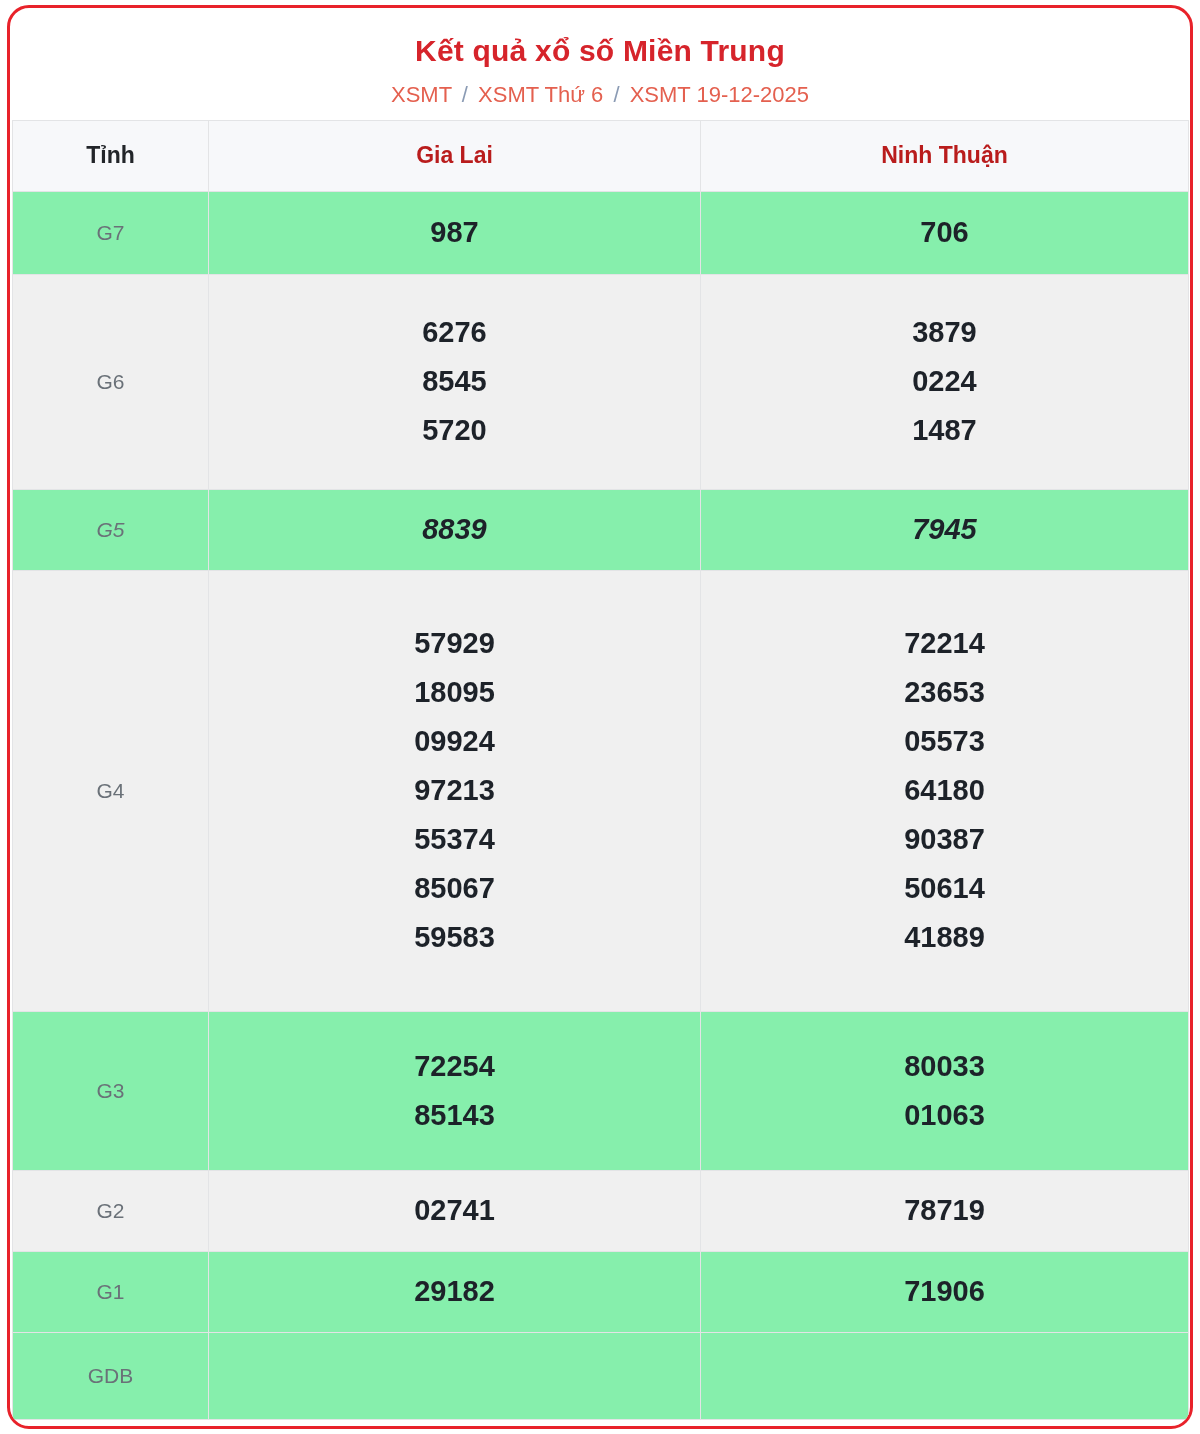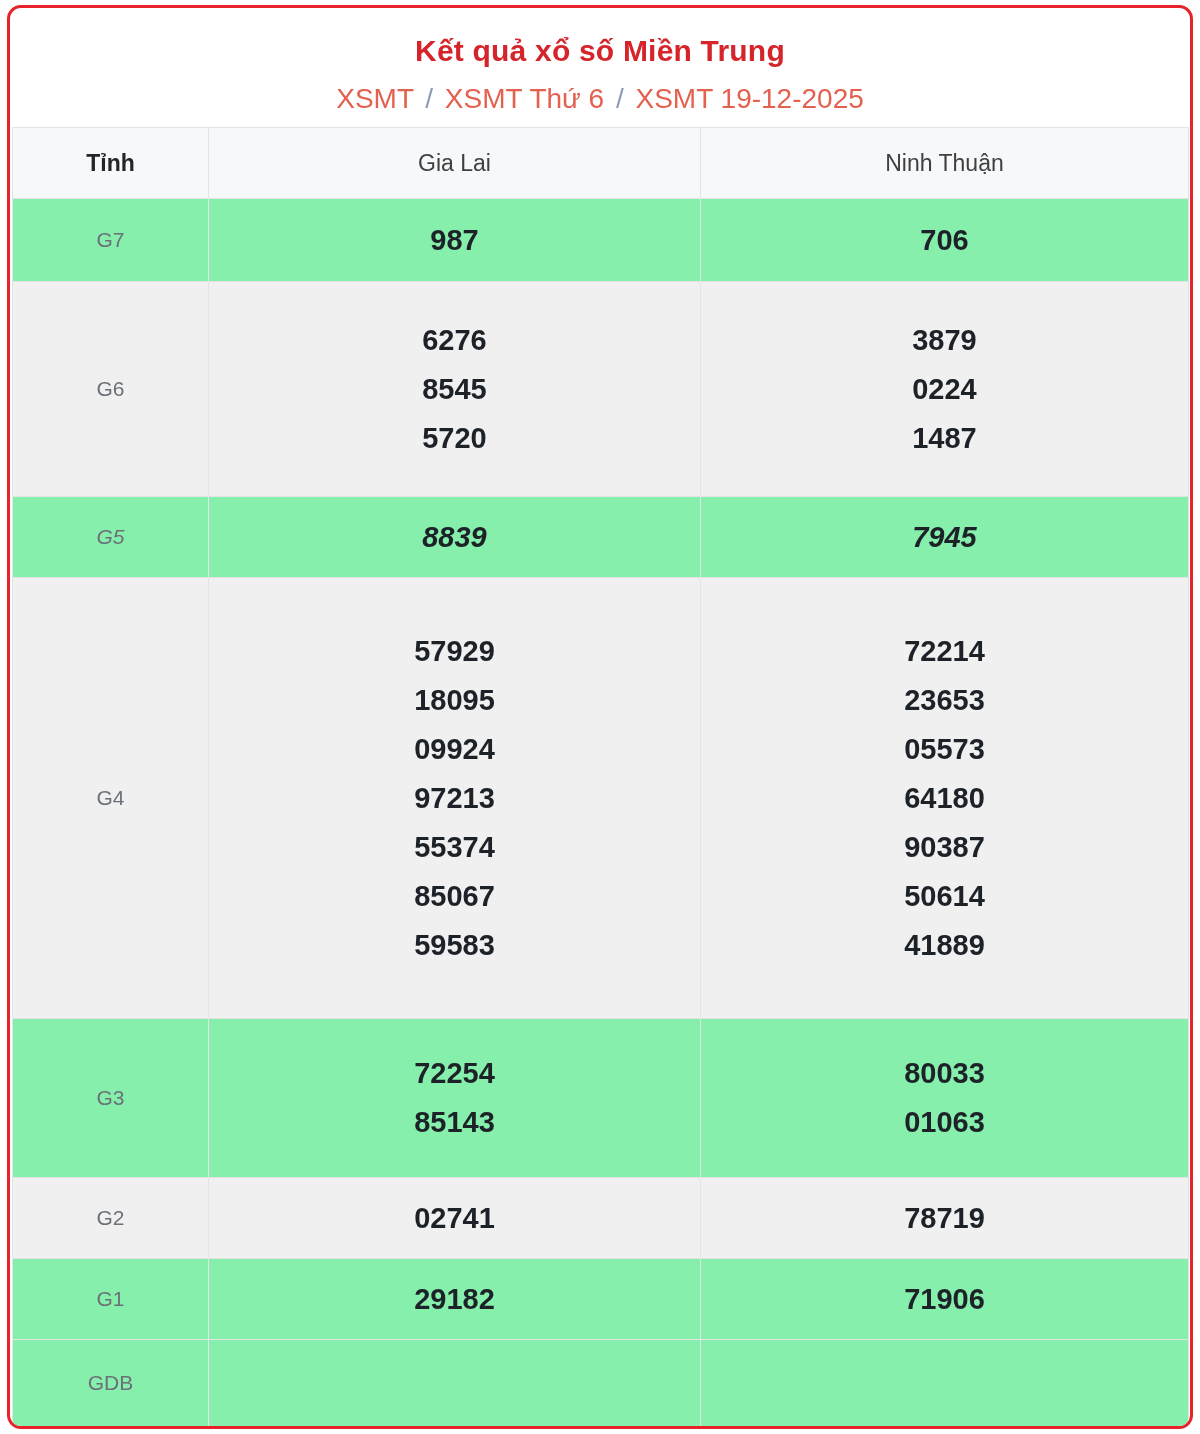--- a/index.html
+++ b/index.html
@@ -14,42 +14,42 @@
     -webkit-font-smoothing: antialiased;
   }
 
   .result-card {
     position: relative;
     box-sizing: border-box;
     width: 1186px;
     height: 1424px;
     margin: 5px auto 0 auto;
     border: 3px solid #e8222a;
-    border-radius: 14px;
+    border-radius: 22px;
     background: #ffffff;
     overflow: hidden;
   }
 
   .card-header {
     padding: 26px 10px 12px 10px;
     text-align: center;
   }
 
   .card-title {
     font-size: 30px;
     font-weight: bold;
     color: #d6242b;
     letter-spacing: 0.2px;
     line-height: 1.15;
     margin: 0;
   }
 
   .breadcrumb {
     margin-top: 13px;
-    font-size: 28px;
+    font-size: 22px;
     color: #e4604f;
     line-height: 1.2;
     white-space: nowrap;
   }
   .breadcrumb .crumb {
     color: #e4604f;
   }
   .breadcrumb .sep {
     color: #8b9bb4;
     padding: 0 4px;
@@ -76,22 +76,22 @@
   thead th {
     background: #f7f8fa;
     height: 68px;
     font-size: 23px;
     font-weight: bold;
   }
   th.prize-head {
     color: #222529;
   }
   th.province-head {
-    color: #404040;
-    font-weight: normal;
+    color: #b91c1c;
+    font-weight: bold;
   }
 
   tbody tr.shaded td {
     background: #f0f0f0;
   }
   tbody tr.plain td {
     background: #86efac;
   }
 
   td.prize-label {

